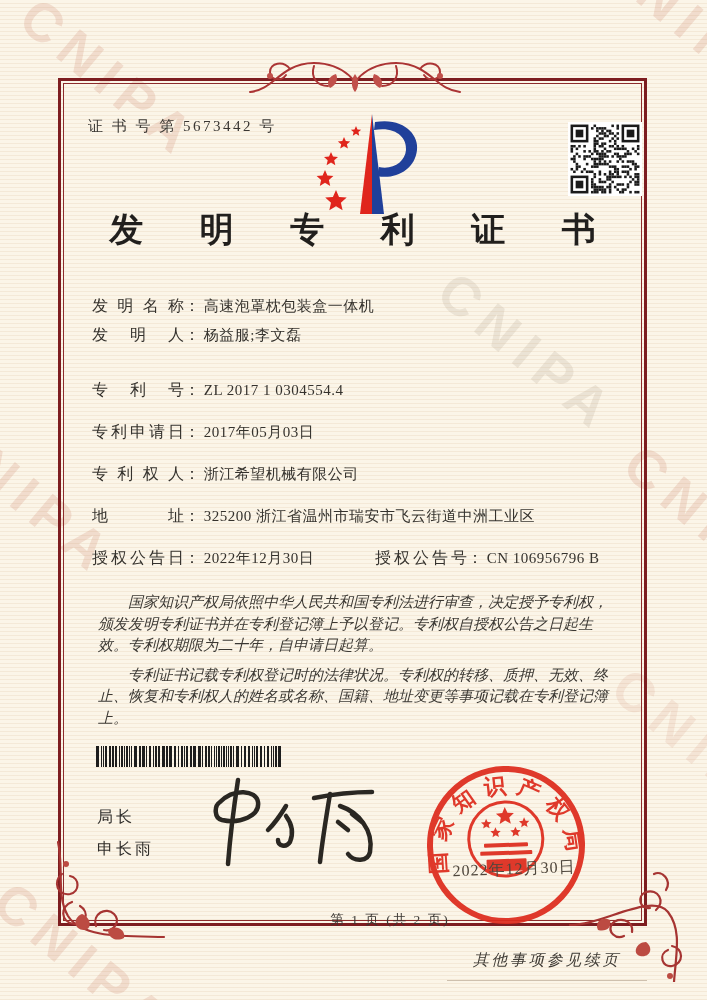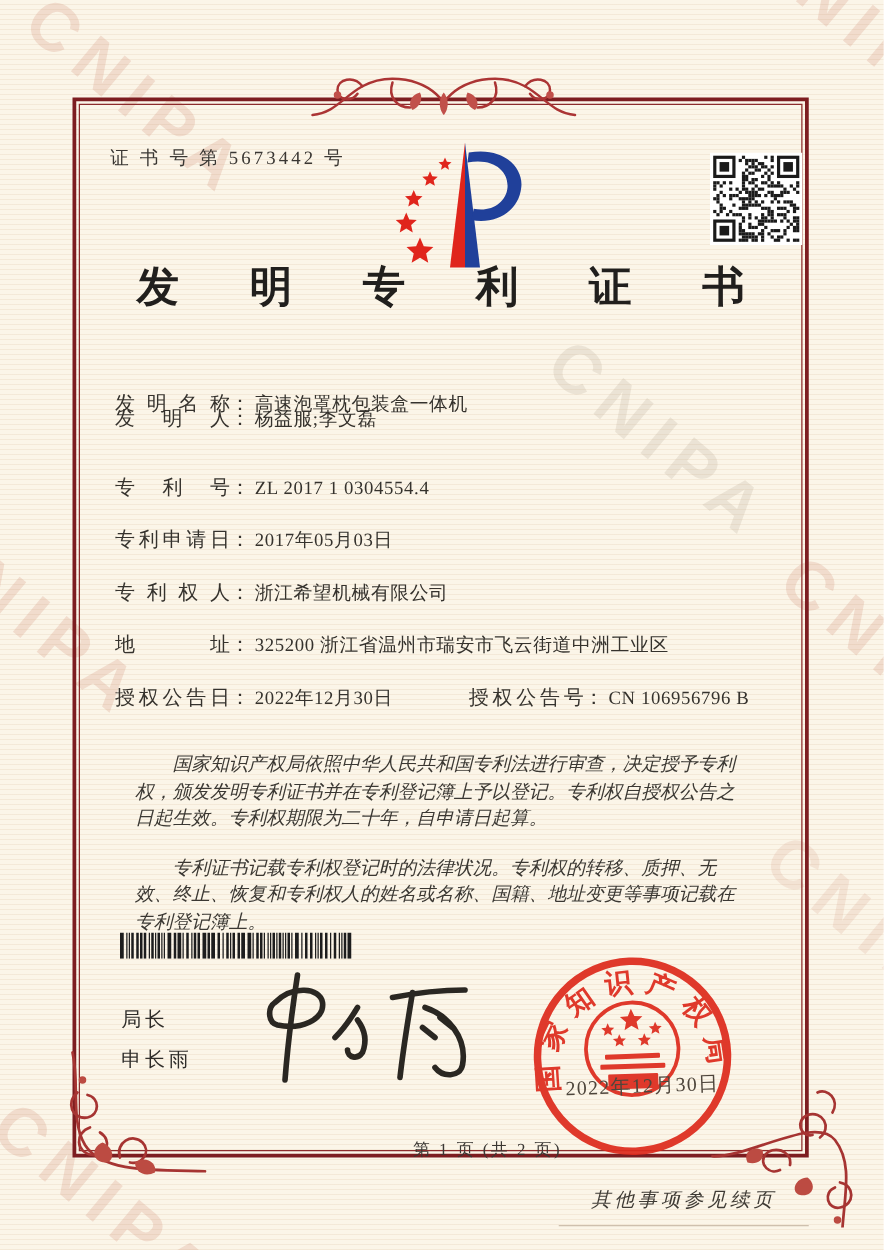--- a/index.html
+++ b/index.html
@@ -32,21 +32,21 @@
   }
   .field-row{position:absolute;left:92px;width:540px;height:24px;font-size:15px;color:#35322d;}
   .f-label{display:inline-block;width:92px;text-align:justify;text-align-last:justify;font-size:16px;vertical-align:baseline;}
   .f-colon{font-size:16px;}
   .f-value{font-size:15px;letter-spacing:0.5px;}
   .pair2{position:absolute;left:283px;top:0;}
   .body-text{
     position:absolute;left:90px;top:584px;width:528px;
     font-size:15px;line-height:21.5px;color:#3b3833;font-style:italic;
   }
-  .body-text p{margin:18px;text-indent:2em;}
+  .body-text p{margin:8px;text-indent:2em;}
   .barcode{position:absolute;left:96px;top:746px;width:188px;height:21px;}
   .director{position:absolute;left:97px;top:801px;font-size:16px;line-height:32px;letter-spacing:3px;color:#2f2d2a;}
   .signature{position:absolute;left:182px;top:772px;width:218px;height:108px;}
   .seal{position:absolute;left:424px;top:763px;width:164px;height:164px;transform:rotate(-2deg);}
   .seal-date{
     position:absolute;left:436px;top:859px;width:156px;text-align:center;
     font-size:16px;color:#4e463c;letter-spacing:1px;transform:rotate(-2deg);
   }
   .page-num{position:absolute;left:58px;width:664px;top:911px;text-align:center;font-size:13.5px;letter-spacing:2px;color:#3a3733;}
   .continuation{position:absolute;left:58px;width:589px;top:950px;text-align:right;}
@@ -378,21 +378,21 @@
       <rect x="16" y="27" width="1" height="1" fill="#1a1a1a"></rect>
       <rect x="20" y="27" width="1" height="1" fill="#1a1a1a"></rect>
       <rect x="21" y="27" width="1" height="1" fill="#1a1a1a"></rect>
       <rect x="24" y="27" width="1" height="1" fill="#1a1a1a"></rect>
       <rect x="26" y="27" width="1" height="1" fill="#1a1a1a"></rect>
       <rect x="27" y="27" width="1" height="1" fill="#1a1a1a"></rect>
     </svg>
 
   <div class="title">发 明 专 利 证 书</div>
 
-  <div class="field-row" style="top:296px;margin-top:17px;">
+  <div class="field-row" style="top:296px;">
     <span class="f-label">发明名称</span><span class="f-colon">：</span>
     <span class="f-value">高速泡罩枕包装盒一体机</span>
   </div>
   <div class="field-row" style="top:325px;">
     <span class="f-label">发明人</span><span class="f-colon">：</span>
     <span class="f-value">杨益服;李文磊</span>
   </div>
   <div class="field-row" style="top:380px;">
     <span class="f-label">专利号</span><span class="f-colon">：</span>
     <span class="f-value">ZL 2017 1 0304554.4</span>

